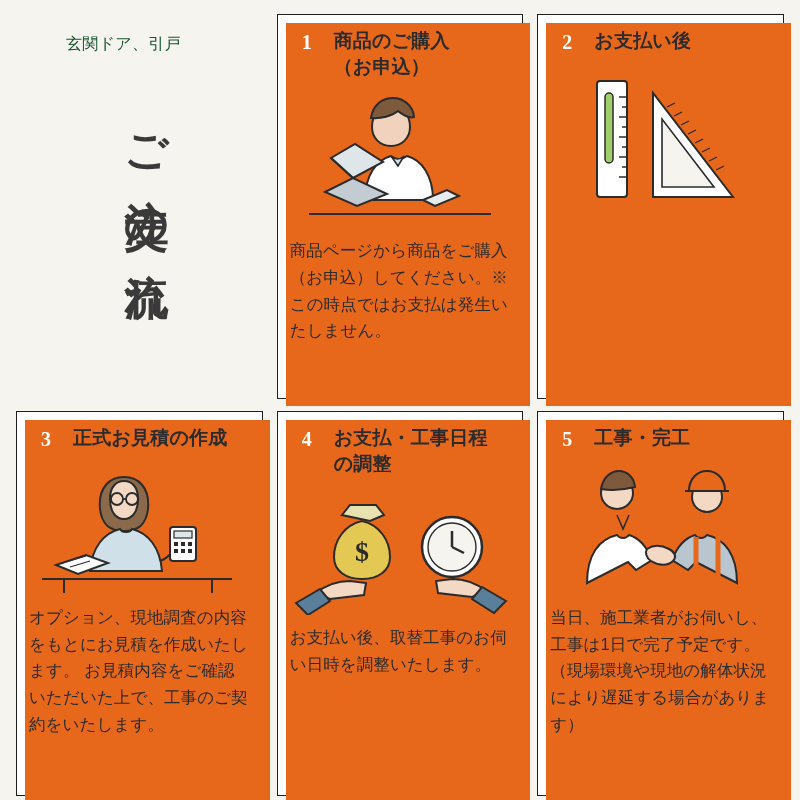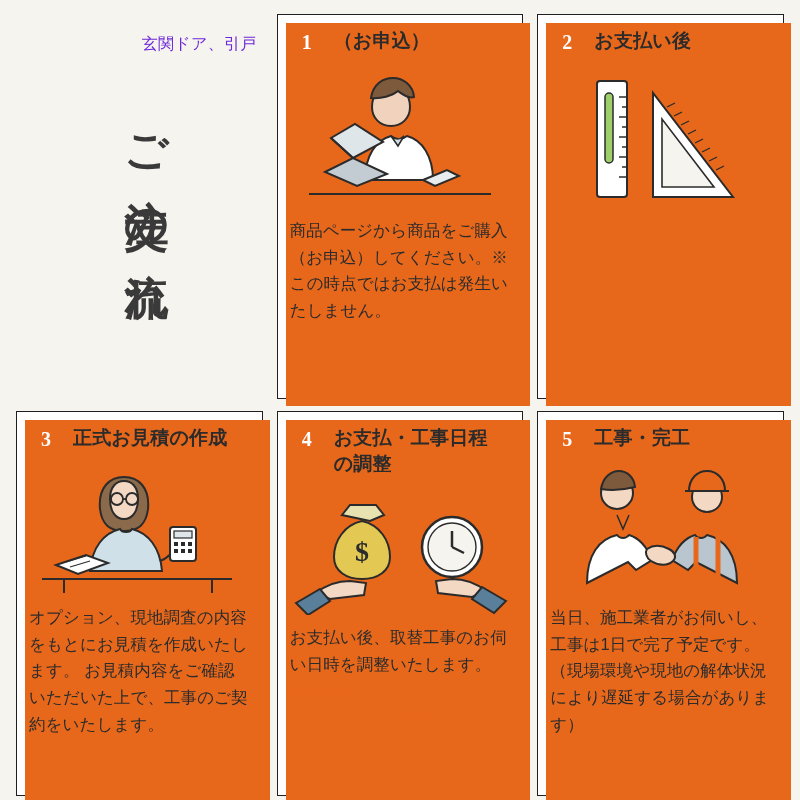--- a/index.html
+++ b/index.html
@@ -22,23 +22,22 @@
 
   
   .title-cell{
     position:relative;
     padding:18px 6px 0 6px;
   }
   .title-sub{
     font-size:16px;
     line-height:1.5;
     letter-spacing:0.02em;
-    color:#6d28d9;
+    color:#14532d;
     margin-left:44px;
-    text-align:right;
   }
   .title-main{
     position:absolute;
     top:92px;
     left:104px;
     writing-mode:vertical-rl;
     font-size:44px;
     letter-spacing:0.18em;
     line-height:1.25;
     font-weight:700;
@@ -116,20 +115,21 @@
         <div>玄関ドア、引戸</div>
       </div>
       <div class="title-main">ご注文の流れ</div>
     </div>
 
     <div class="card">
       <div class="card-inner">
         <div class="card-head">
           <div class="num">1</div>
           <div class="head-title">
+            <div>商品のご購入</div>
             <div>（お申込）</div>
           </div>
         </div>
         <div class="art">
           <svg width="210" height="140" viewBox="0 0 210 140" aria-hidden="true">
 
             <path d="M96 18c-12 0-19 9-19 21 0 11 8 19 19 19s19-8 19-19c0-12-7-21-19-21z" fill="#f0d2bd" stroke="#2b2b2b" stroke-width="2"></path>
             <path d="M76 30c2-14 12-20 22-20s20 7 21 19c-6 2-12-3-16-6-6 5-17 8-27 7z" fill="#7d5a3c" stroke="#2b2b2b" stroke-width="2"></path>
 
             <path d="M70 112c0-24 11-40 26-44 5 4 11 4 16 0 15 4 26 20 26 44z" fill="#ffffff" stroke="#2b2b2b" stroke-width="2"></path>

